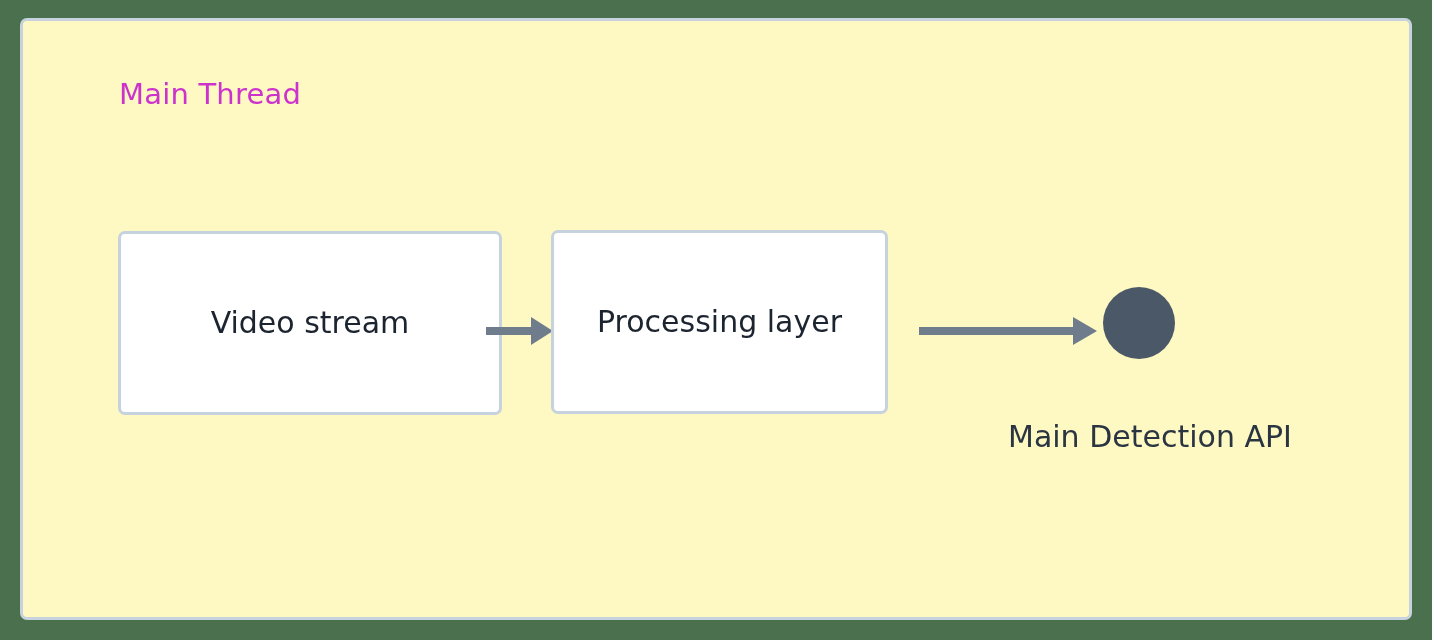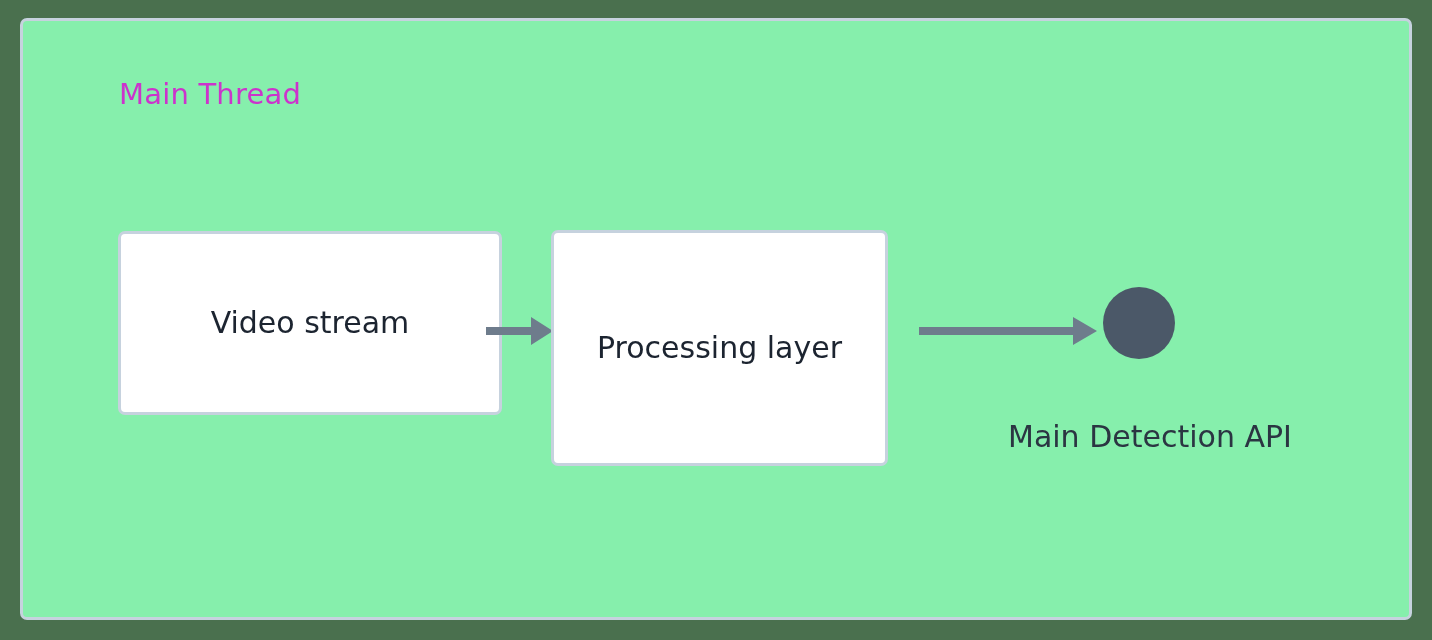--- a/index.html
+++ b/index.html
@@ -15,21 +15,21 @@
   }
 
   
   #diagram-card {
     position: absolute;
     left: 20px;
     top: 18px;
     width: 1392px;
     height: 602px;
     box-sizing: border-box;
-    background: #86efac;
+    background: #fef9c3;
     border: 3px solid #c6d2de;
     border-radius: 7px;
     padding-left: 40px;
   }
 
   
   #cluster-title {
     position: absolute;
     left: 96px;
     top: 56px;
@@ -61,21 +61,21 @@
   #node-video-stream {
     left: 95px;
     top: 210px;
     width: 384px;
     height: 184px;
   }
   #node-processing-layer {
     left: 528px;
     top: 209px;
     width: 337px;
-    height: 236px;
+    height: 184px;
   }
 
   
   .edge-arrow {
     position: absolute;
     overflow: visible;
   }
   #edge-video-to-processing {
     left: 445px;
     top: 288px;

